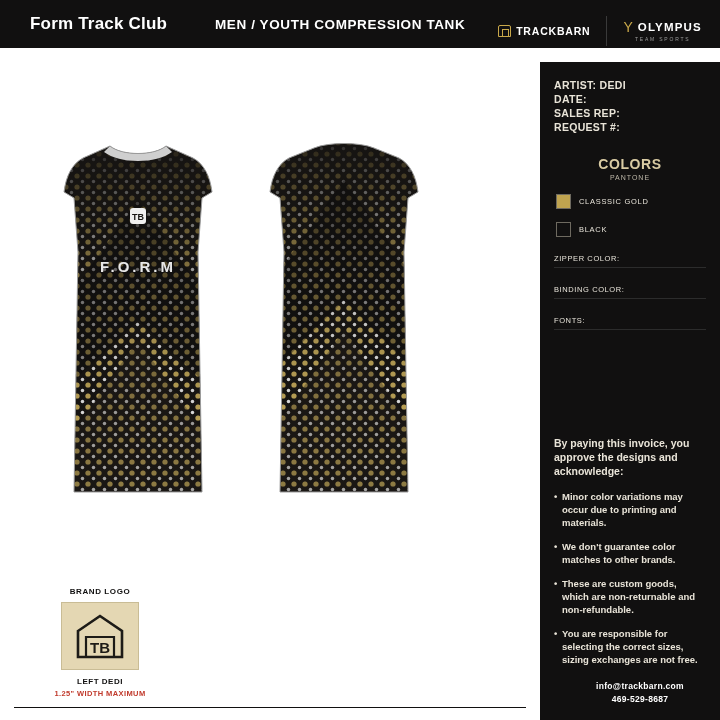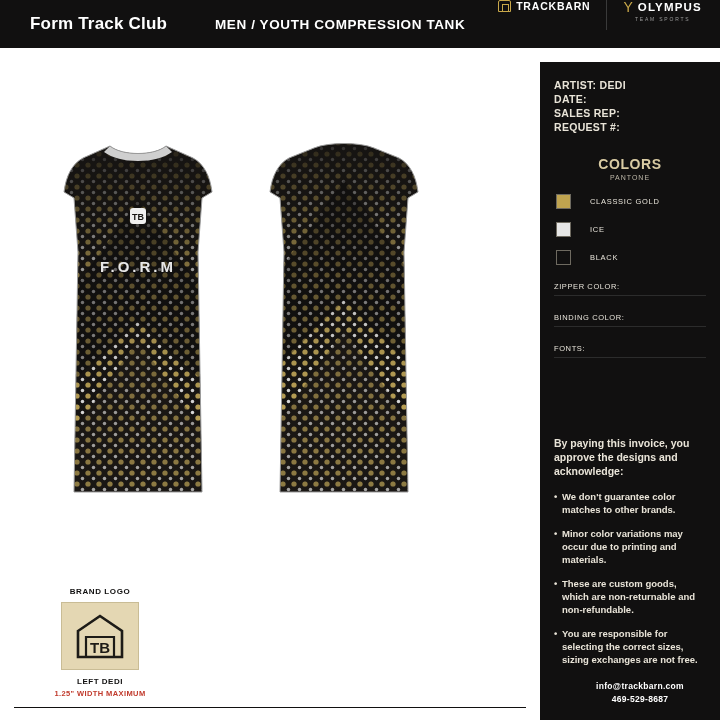--- a/index.html
+++ b/index.html
@@ -32,21 +32,21 @@
   }
   .header-sub {
     color: #ffffff;
     font-size: 13.5px;
     font-weight: bold;
     letter-spacing: 0.6px;
   }
   .header-brands {
     position: absolute;
     right: 18px; top: 0; height: 62px;
-    display: flex; align-items: flex-start; gap: 16px;
+    display: flex; align-items: center; gap: 16px;
   }
   .brand-trackbarn { display: flex; flex-direction: column; align-items: center; }
   .brand-trackbarn .tb-row { display: flex; align-items: center; gap: 5px; }
   .tb-mark {
     width: 13px; height: 12px;
     border: 1.6px solid #c9a84a;
     border-radius: 2px 2px 0 0;
     position: relative;
   }
   .tb-mark:after {
@@ -88,21 +88,21 @@
     letter-spacing: 0.6px;
   }
   .colors-sub {
     text-align: center;
     font-size: 7px;
     color: #bdb7a8;
     letter-spacing: 1px;
     margin-top: 2px;
   }
   .swatch-row {
-    display: flex; align-items: center; gap: 19px;
+    display: flex; align-items: center; gap: 8px;
     margin-top: 13px;
     padding-left: 2px;
   }
   .swatch {
     width: 15px; height: 15px;
     border: 1px solid #6e6a60;
     flex: 0 0 auto;
   }
   .swatch-label {
     font-size: 7.5px;
@@ -334,45 +334,41 @@
     <div class="meta-line">REQUEST #:</div>
 
     <div class="colors-title">COLORS</div>
     <div class="colors-sub">PANTONE</div>
 
     <div class="swatch-row">
       <span class="swatch" style="background:#bfa34f"></span>
       <span class="swatch-label">CLASSSIC GOLD</span>
     </div>
     <div class="swatch-row">
-      <span class="swatch" style="background:#e6e6e6"></span>
-      <span class="swatch-label">ICE</span>
-    </div>
-    <div class="swatch-row">
       <span class="swatch" style="background:#111010"></span>
       <span class="swatch-label">BLACK</span>
     </div>
 
     <div class="spec-row">
       <span>ZIPPER COLOR:</span>
       <span class="spec-val"></span>
     </div>
     <div class="spec-row">
       <span>BINDING COLOR:</span>
       <span class="spec-val"></span>
     </div>
     <div class="spec-row">
       <span>FONTS:</span>
       <span class="spec-val"></span>
     </div>
 
     <div class="legal">
       <div class="legal-head">By paying this invoice, you approve the designs and acknowledge:</div>
+      <div class="legal-item">Minor color variations may occur due to printing and materials.</div>
       <div class="legal-item">We don't guarantee color matches to other brands.</div>
-      <div class="legal-item">Minor color variations may occur due to printing and materials.</div>
       <div class="legal-item">These are custom goods, which are non-returnable and non-refundable.</div>
       <div class="legal-item">You are responsible for selecting the correct sizes, sizing exchanges are not free.</div>
     </div>
 
     <div class="contact">
       <div>info@trackbarn.com</div>
       <div>469-529-8687</div>
     </div>
   </div>
 

